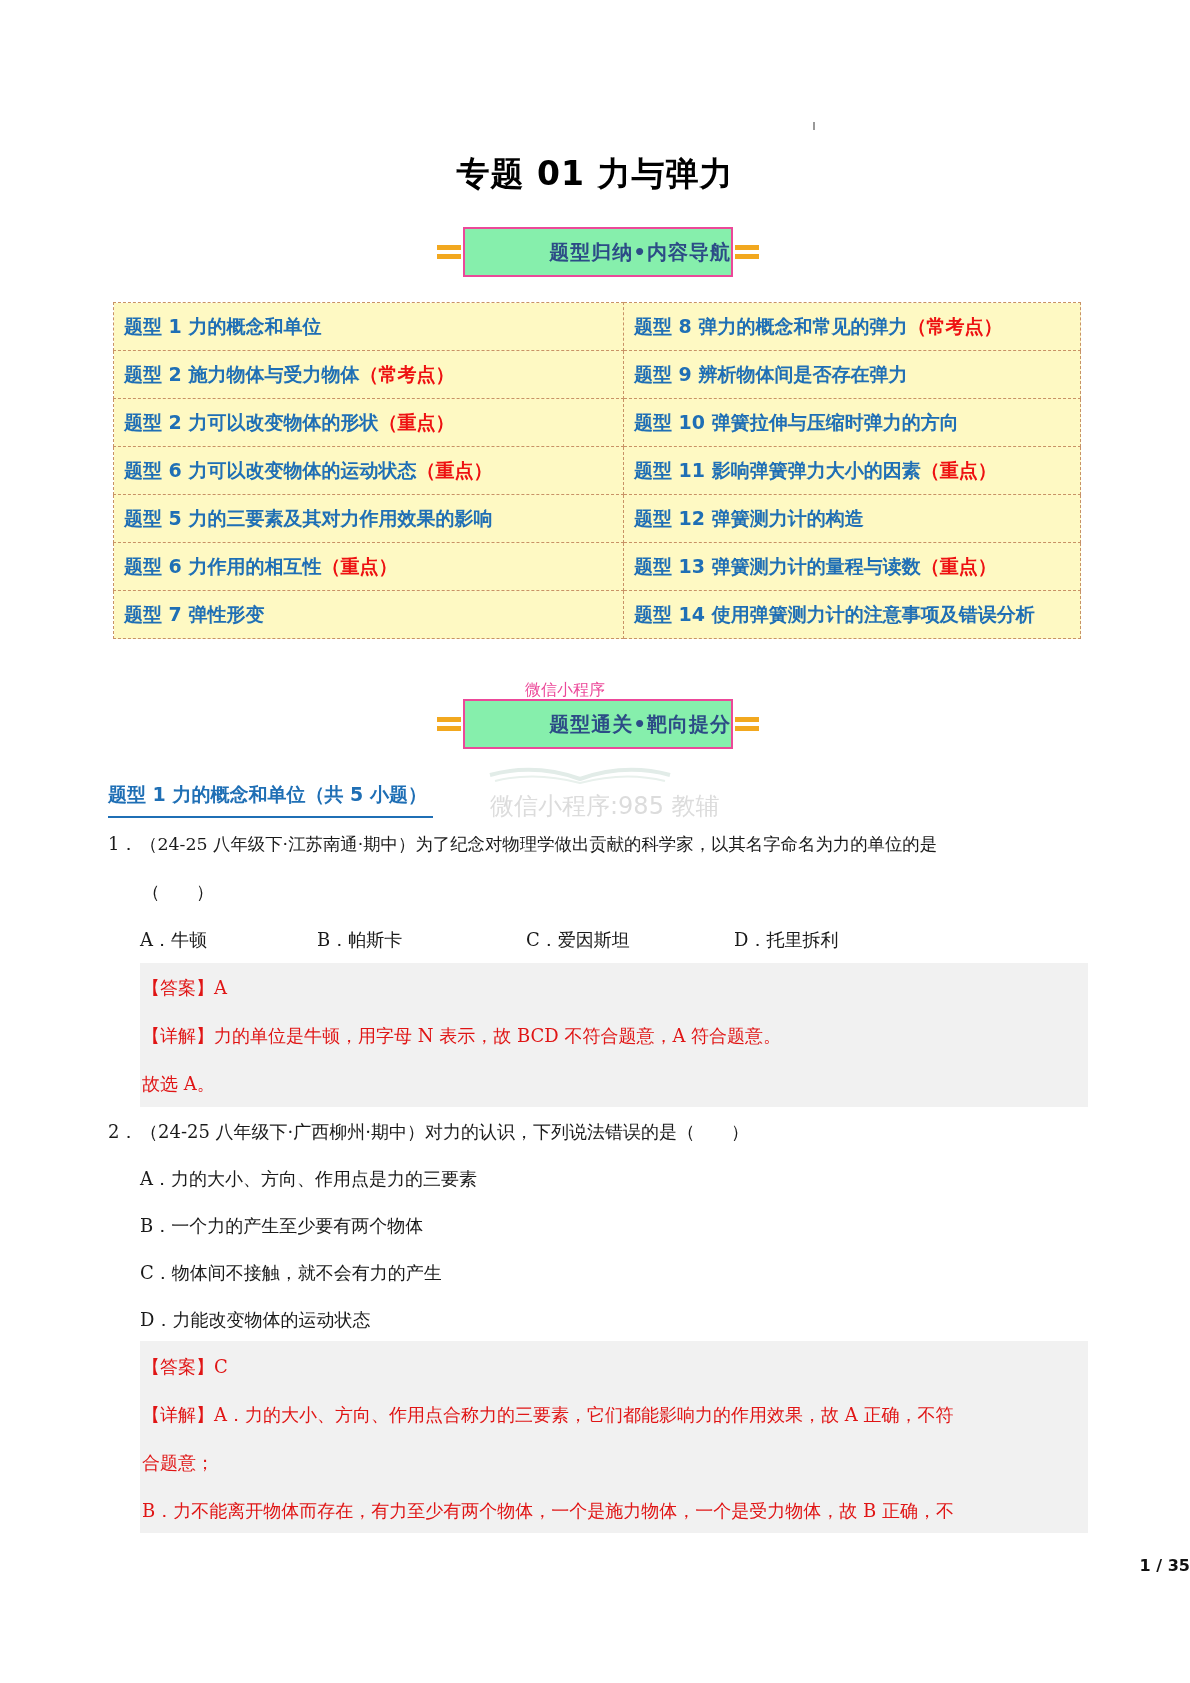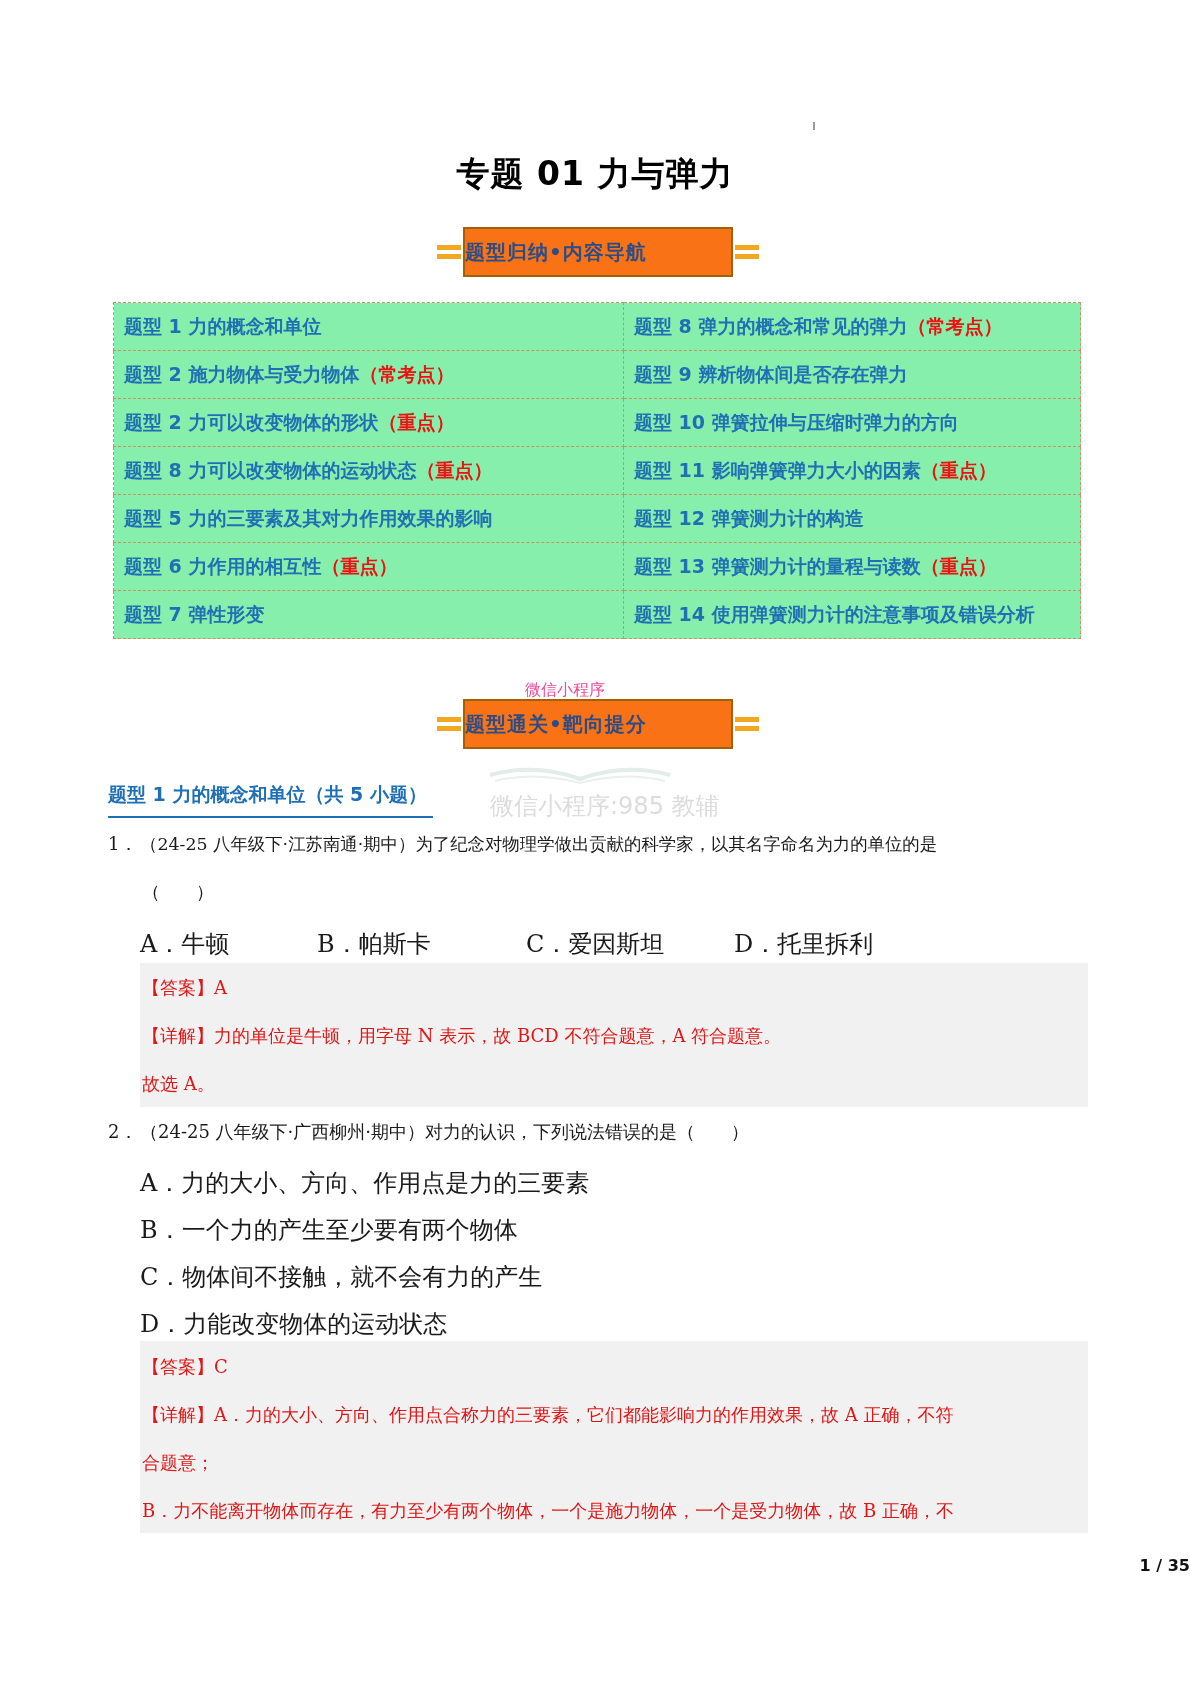--- a/index.html
+++ b/index.html
@@ -2,40 +2,40 @@
 <html><head>
 <meta charset="utf-8">
 <style>
   html, body { margin: 0; padding: 0; background: #ffffff; }
   body { width: 1190px; height: 1683px; position: relative; overflow: hidden;
          font-family: "DejaVu Sans", "Liberation Sans", sans-serif; color: #1a1a1a; }
   .tick { position: absolute; left: 813px; top: 122px; width: 2px; height: 8px; background: #999; }
   .title { position: absolute; top: 152px; left: 0; width: 1190px; text-align: center;
            font-size: 33px; font-weight: bold; color: #000; letter-spacing: 1px; }
   .banner { position: absolute; height: 52px; display: flex; align-items: center; justify-content: center; }
-  .banner .box { border: 2px solid #a16207; height: 50px; box-sizing: border-box; display: flex;
-                 align-items: center; justify-content: flex-start; background: #f97316;
+  .banner .box { border: 2px solid #ec4899; height: 50px; box-sizing: border-box; display: flex;
+                 align-items: center; justify-content: flex-end; background: #86efac;
                  font-size: 20px; font-weight: bold; color: #2c4c86; letter-spacing: 1px; }
   .banner .bar { position: absolute; width: 24px; height: 14px; top: 19px; }
   .banner .bar::before, .banner .bar::after { content: ""; position: absolute; left: 0; width: 24px; height: 5px; background: #f2a81f; }
   .banner .bar::before { top: 0; }
   .banner .bar::after { top: 9px; }
   .nav-table { position: absolute; left: 113px; top: 302px; width: 968px; border-collapse: collapse; }
-  .nav-table td { border: 1.5px dashed #c89266; background: #86efac; height: 48px; padding: 0 0 0 10px;
+  .nav-table td { border: 1.5px dashed #c89266; background: #fef9c3; height: 48px; padding: 0 0 0 10px;
                   font-size: 19px; font-weight: bold; color: #1f6fb5; white-space: nowrap; box-sizing: border-box; }
   .nav-table td.left { width: 510px; }
   .nav-table .tag { color: #ee1111; }
   .sec-heading { position: absolute; left: 108px; top: 782px; font-size: 19px; font-weight: bold; color: #1f6fb5;
                  border-bottom: 2px solid #1f6fb5; padding-bottom: 8px; }
   .sec-heading .ul-ext { display: inline-block; width: 6px; }
   .watermark { position: absolute; left: 490px; top: 790px; font-size: 24px; color: #dcdcdc; }
   .wm-book { position: absolute; left: 485px; top: 763px; width: 190px; height: 22px; }
   .wm-top { position: absolute; left: 525px; top: 680px; font-size: 16px; color: #ec4899; }
   .q { position: absolute; font-family: "DejaVu Serif", "Liberation Serif", serif; font-size: 18px; color: #1a1a1a; }
-  .opt { position: absolute; font-family: "DejaVu Serif", "Liberation Serif", serif; font-size: 24px; color: #1a1a1a; }
+  .opt { position: absolute; font-family: "DejaVu Serif", "Liberation Serif", serif; font-size: 18px; color: #1a1a1a; }
   .ans-box { position: absolute; left: 140px; width: 948px; background: #f1f1f1; }
   .ans-line { position: absolute; left: 142px; font-family: "DejaVu Serif", "Liberation Serif", serif;
               font-size: 18px; color: #e01515; white-space: nowrap; }
   .page-num { position: absolute; top: 1556px; left: 0; width: 1190px; text-align: right; font-size: 16px; font-weight: bold; color: #111; }
 </style>
 </head>
 <body>
 
 <div class="tick"></div>
 
@@ -57,21 +57,21 @@
     </tr>
     <tr>
       <td class="left"><span>题型 2  施力物体与受力物体</span><span class="tag">（常考点）</span></td>
       <td><span>题型 9  辨析物体间是否存在弹力</span><span class="tag"></span></td>
     </tr>
     <tr>
       <td class="left"><span>题型 2  力可以改变物体的形状</span><span class="tag">（重点）</span></td>
       <td><span>题型 10  弹簧拉伸与压缩时弹力的方向</span><span class="tag"></span></td>
     </tr>
     <tr>
-      <td class="left"><span>题型 8  力可以改变物体的运动状态</span><span class="tag">（重点）</span></td>
+      <td class="left"><span>题型 6  力可以改变物体的运动状态</span><span class="tag">（重点）</span></td>
       <td><span>题型 11  影响弹簧弹力大小的因素</span><span class="tag">（重点）</span></td>
     </tr>
     <tr>
       <td class="left"><span>题型 5  力的三要素及其对力作用效果的影响</span><span class="tag"></span></td>
       <td><span>题型 12  弹簧测力计的构造</span><span class="tag"></span></td>
     </tr>
     <tr>
       <td class="left"><span>题型 6  力作用的相互性</span><span class="tag">（重点）</span></td>
       <td><span>题型 13  弹簧测力计的量程与读数</span><span class="tag">（重点）</span></td>
     </tr>

